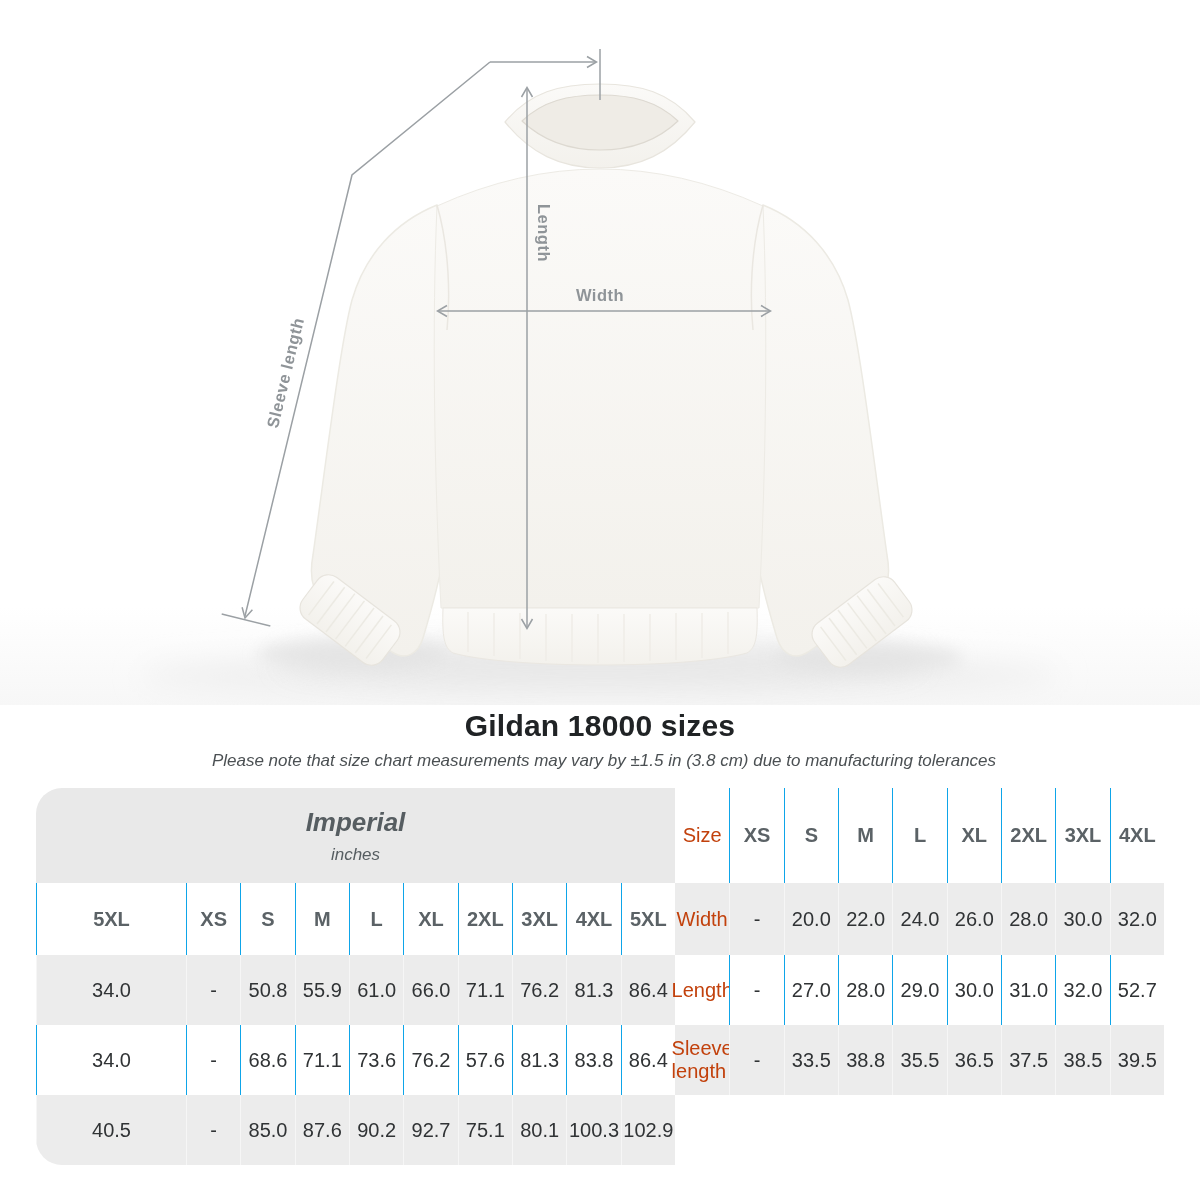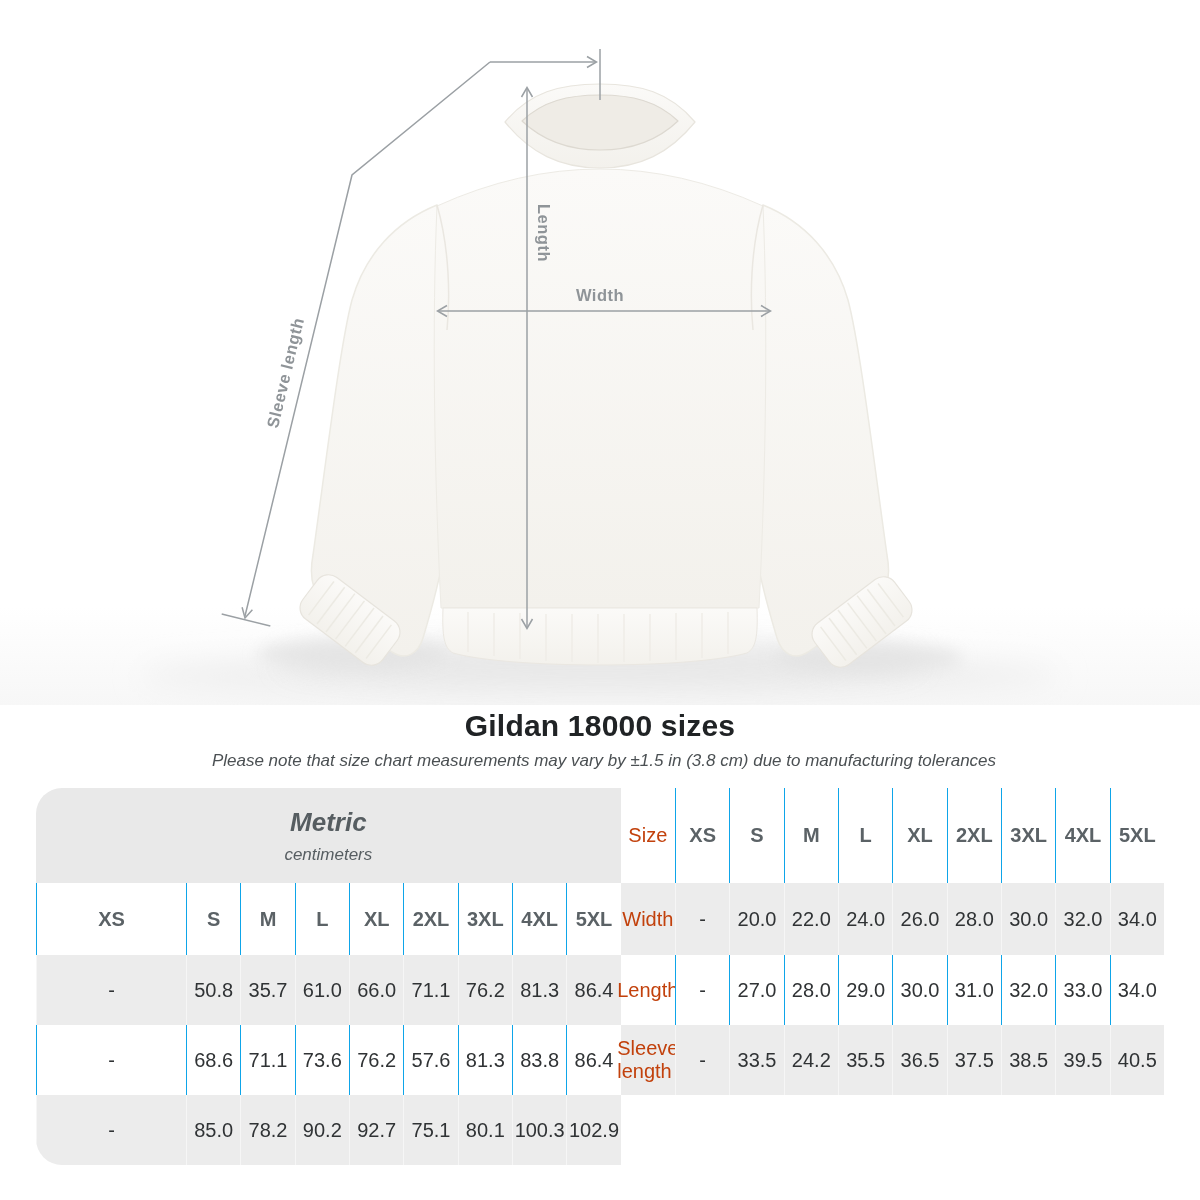--- a/index.html
+++ b/index.html
@@ -159,23 +159,23 @@
     </g>
   </svg>
 </div>
 
 <div class="title-block">
   <h1 class="page-title">Gildan 18000 sizes</h1>
   <p class="page-subtitle">Please note that size chart measurements may vary by ±1.5 in (3.8 cm) due to manufacturing tolerances</p>
 </div>
 
 <div id="size-table">
-  <div class="cell band group-head" style="grid-column:span 9">
-    <div class="group-title">Metric</div>
-    <div class="group-unit">centimeters</div>
+  <div class="cell band group-head" style="grid-column:span 10">
+    <div class="group-title">Imperial</div>
+    <div class="group-unit">inches</div>
   </div>
 
 <div class="cell row-white label-col">Size</div>
     <div class="cell row-white head sep-white">XS</div>
     <div class="cell row-white head sep-white">S</div>
     <div class="cell row-white head sep-white">M</div>
     <div class="cell row-white head sep-white">L</div>
     <div class="cell row-white head sep-white">XL</div>
     <div class="cell row-white head sep-white">2XL</div>
     <div class="cell row-white head sep-white">3XL</div>
@@ -195,58 +195,58 @@
     <div class="cell row-gray val sep-gray">20.0</div>
     <div class="cell row-gray val sep-gray">22.0</div>
     <div class="cell row-gray val sep-gray">24.0</div>
     <div class="cell row-gray val sep-gray">26.0</div>
     <div class="cell row-gray val sep-gray">28.0</div>
     <div class="cell row-gray val sep-gray">30.0</div>
     <div class="cell row-gray val sep-gray">32.0</div>
     <div class="cell row-gray val sep-gray">34.0</div>
     <div class="cell row-gray val sep-gray">-</div>
     <div class="cell row-gray val sep-gray">50.8</div>
-    <div class="cell row-gray val sep-gray">35.7</div>
+    <div class="cell row-gray val sep-gray">55.9</div>
     <div class="cell row-gray val sep-gray">61.0</div>
     <div class="cell row-gray val sep-gray">66.0</div>
     <div class="cell row-gray val sep-gray">71.1</div>
     <div class="cell row-gray val sep-gray">76.2</div>
     <div class="cell row-gray val sep-gray">81.3</div>
     <div class="cell row-gray val sep-gray">86.4</div>
     <div class="cell row-white label-col">Length</div>
     <div class="cell row-white val sep-white">-</div>
     <div class="cell row-white val sep-white">27.0</div>
     <div class="cell row-white val sep-white">28.0</div>
     <div class="cell row-white val sep-white">29.0</div>
     <div class="cell row-white val sep-white">30.0</div>
     <div class="cell row-white val sep-white">31.0</div>
     <div class="cell row-white val sep-white">32.0</div>
-    <div class="cell row-white val sep-white">33.0</div>
+    <div class="cell row-white val sep-white">52.7</div>
     <div class="cell row-white val sep-white">34.0</div>
     <div class="cell row-white val sep-white">-</div>
     <div class="cell row-white val sep-white">68.6</div>
     <div class="cell row-white val sep-white">71.1</div>
     <div class="cell row-white val sep-white">73.6</div>
     <div class="cell row-white val sep-white">76.2</div>
     <div class="cell row-white val sep-white">57.6</div>
     <div class="cell row-white val sep-white">81.3</div>
     <div class="cell row-white val sep-white">83.8</div>
     <div class="cell row-white val sep-white">86.4</div>
     <div class="cell row-gray label-col">Sleeve length</div>
     <div class="cell row-gray val sep-gray">-</div>
     <div class="cell row-gray val sep-gray">33.5</div>
-    <div class="cell row-gray val sep-gray">24.2</div>
+    <div class="cell row-gray val sep-gray">38.8</div>
     <div class="cell row-gray val sep-gray">35.5</div>
     <div class="cell row-gray val sep-gray">36.5</div>
     <div class="cell row-gray val sep-gray">37.5</div>
     <div class="cell row-gray val sep-gray">38.5</div>
     <div class="cell row-gray val sep-gray">39.5</div>
     <div class="cell row-gray val sep-gray">40.5</div>
     <div class="cell row-gray val sep-gray">-</div>
     <div class="cell row-gray val sep-gray">85.0</div>
-    <div class="cell row-gray val sep-gray">78.2</div>
+    <div class="cell row-gray val sep-gray">87.6</div>
     <div class="cell row-gray val sep-gray">90.2</div>
     <div class="cell row-gray val sep-gray">92.7</div>
     <div class="cell row-gray val sep-gray">75.1</div>
     <div class="cell row-gray val sep-gray">80.1</div>
     <div class="cell row-gray val sep-gray">100.3</div>
     <div class="cell row-gray val sep-gray">102.9</div>
   </div>
 
 </body></html>

